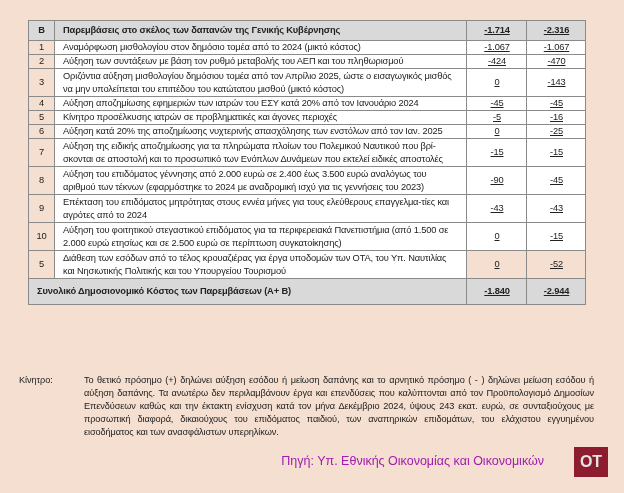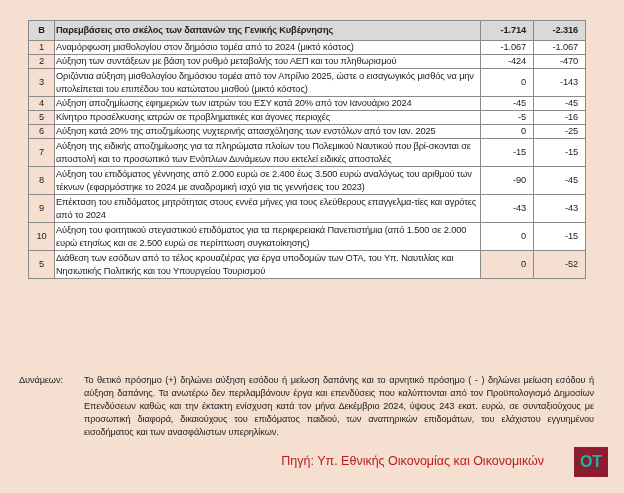--- a/index.html
+++ b/index.html
@@ -13,48 +13,48 @@
   .tbl {
     position: absolute; left: 28px; top: 20px;
     width: 558px;
     border-collapse: collapse;
     font-size: 9.3px;
     letter-spacing: -0.15px;
   }
   .tbl td {
     border: 1px solid #8a8a8a;
     background: #ffffff;
-    padding: 0 1px;
+    padding: 0 8px;
     line-height: 13px;
     vertical-align: middle;
   }
   .tbl td.num { text-align: center; width: 25px; padding: 0; }
-  .tbl td.v { text-align: right; padding-right: 7px; width: 44px; }
+  .tbl td.v { text-align: center; padding-right: 7px; width: 44px; text-decoration: underline; }
   .tbl td.v2 { width: 43px; margin-left: 44px; }
   .tbl tr.hdr td { background: #d9d9d9; font-weight: bold; height: 19px; }
   .tbl tr.hdr td.num { font-weight: bold; }
   .tbl tr.total td { background: #d9d9d9; font-weight: bold; height: 25px; }
   .tbl tr.r1 td { height: 12px; }
   .tbl tr.r2 td { height: 27px; }
   .tbl tr.hl td.v { background: #f4dfd0; }
   .tbl td.num.hl { background: #f4dfd0; }
   .note {
     position: absolute; left: 19px; top: 374px; width: 575px;
     font-size: 9.2px; line-height: 13px; letter-spacing: -0.1px;
   }
   .note .lbl { position: absolute; left: 0; top: 0; }
   .note .txt { margin-left: 65px; text-align: justify; }
   .source {
     position: absolute; right: 80px; top: 454px;
-    font-size: 12.5px; color: #b91c1c;
+    font-size: 12.5px; color: #a21caf;
   }
   .logo {
     position: absolute; left: 574px; top: 447px;
     width: 34px; height: 30px;
-    background: #8c1c2e; color: #14b8a6;
+    background: #8c1c2e; color: #e5e5e5;
     font-weight: bold; font-size: 16px;
     display: flex; align-items: center; justify-content: center;
   }
 </style>
 </head>
 <body>
 
 <table class="tbl">
   <tbody id="tbody">
     <tr class="hdr">
@@ -123,22 +123,27 @@
         <td>Αύξηση του φοιτητικού στεγαστικού επιδόματος για τα περιφερειακά Πανεπιστήμια (από 1.500 σε 2.000 ευρώ ετησίως και σε 2.500 ευρώ σε περίπτωση συγκατοίκησης)</td>
         <td class="v">0</td>
         <td class="v v2">-15</td>
       </tr>
       <tr class="r2 hl">
         <td class="num hl">5</td>
         <td>Διάθεση των εσόδων από το τέλος κρουαζιέρας για έργα υποδομών των ΟΤΑ, του Υπ. Ναυτιλίας και Νησιωτικής Πολιτικής και του Υπουργείου Τουρισμού</td>
         <td class="v">0</td>
         <td class="v v2">-52</td>
       </tr>
+      <tr class="total" id="total-row">
+      <td colspan="2">Συνολικό Δημοσιονομικό Κόστος των Παρεμβάσεων (Α+ Β)</td>
+      <td class="v">-1.840</td>
+      <td class="v v2">-2.944</td>
+    </tr>
   </tbody>
 </table>
 
 <div class="note">
-  <span class="lbl">Δυνάμεων:</span>
+  <span class="lbl">Κίνητρο:</span>
   <div class="txt">Το θετικό πρόσημο (+) δηλώνει αύξηση εσόδου ή μείωση δαπάνης και το αρνητικό πρόσημο ( - ) δηλώνει μείωση εσόδου ή αύξηση δαπάνης. Τα ανωτέρω δεν περιλαμβάνουν έργα και επενδύσεις που καλύπτονται από τον Προϋπολογισμό Δημοσίων Επενδύσεων καθώς και την έκτακτη ενίσχυση κατά τον μήνα Δεκέμβριο 2024, ύψους 243 εκατ. ευρώ, σε συνταξιούχους με προσωπική διαφορά, δικαιούχους του επιδόματος παιδιού, των αναπηρικών επιδομάτων, του ελάχιστου εγγυημένου εισοδήματος και των ανασφάλιστων υπερηλίκων.</div>
 </div>
 
 <div class="source">Πηγή: Υπ. Εθνικής Οικονομίας και Οικονομικών</div>
 <div class="logo">ΟΤ</div>
 
 </body></html>

